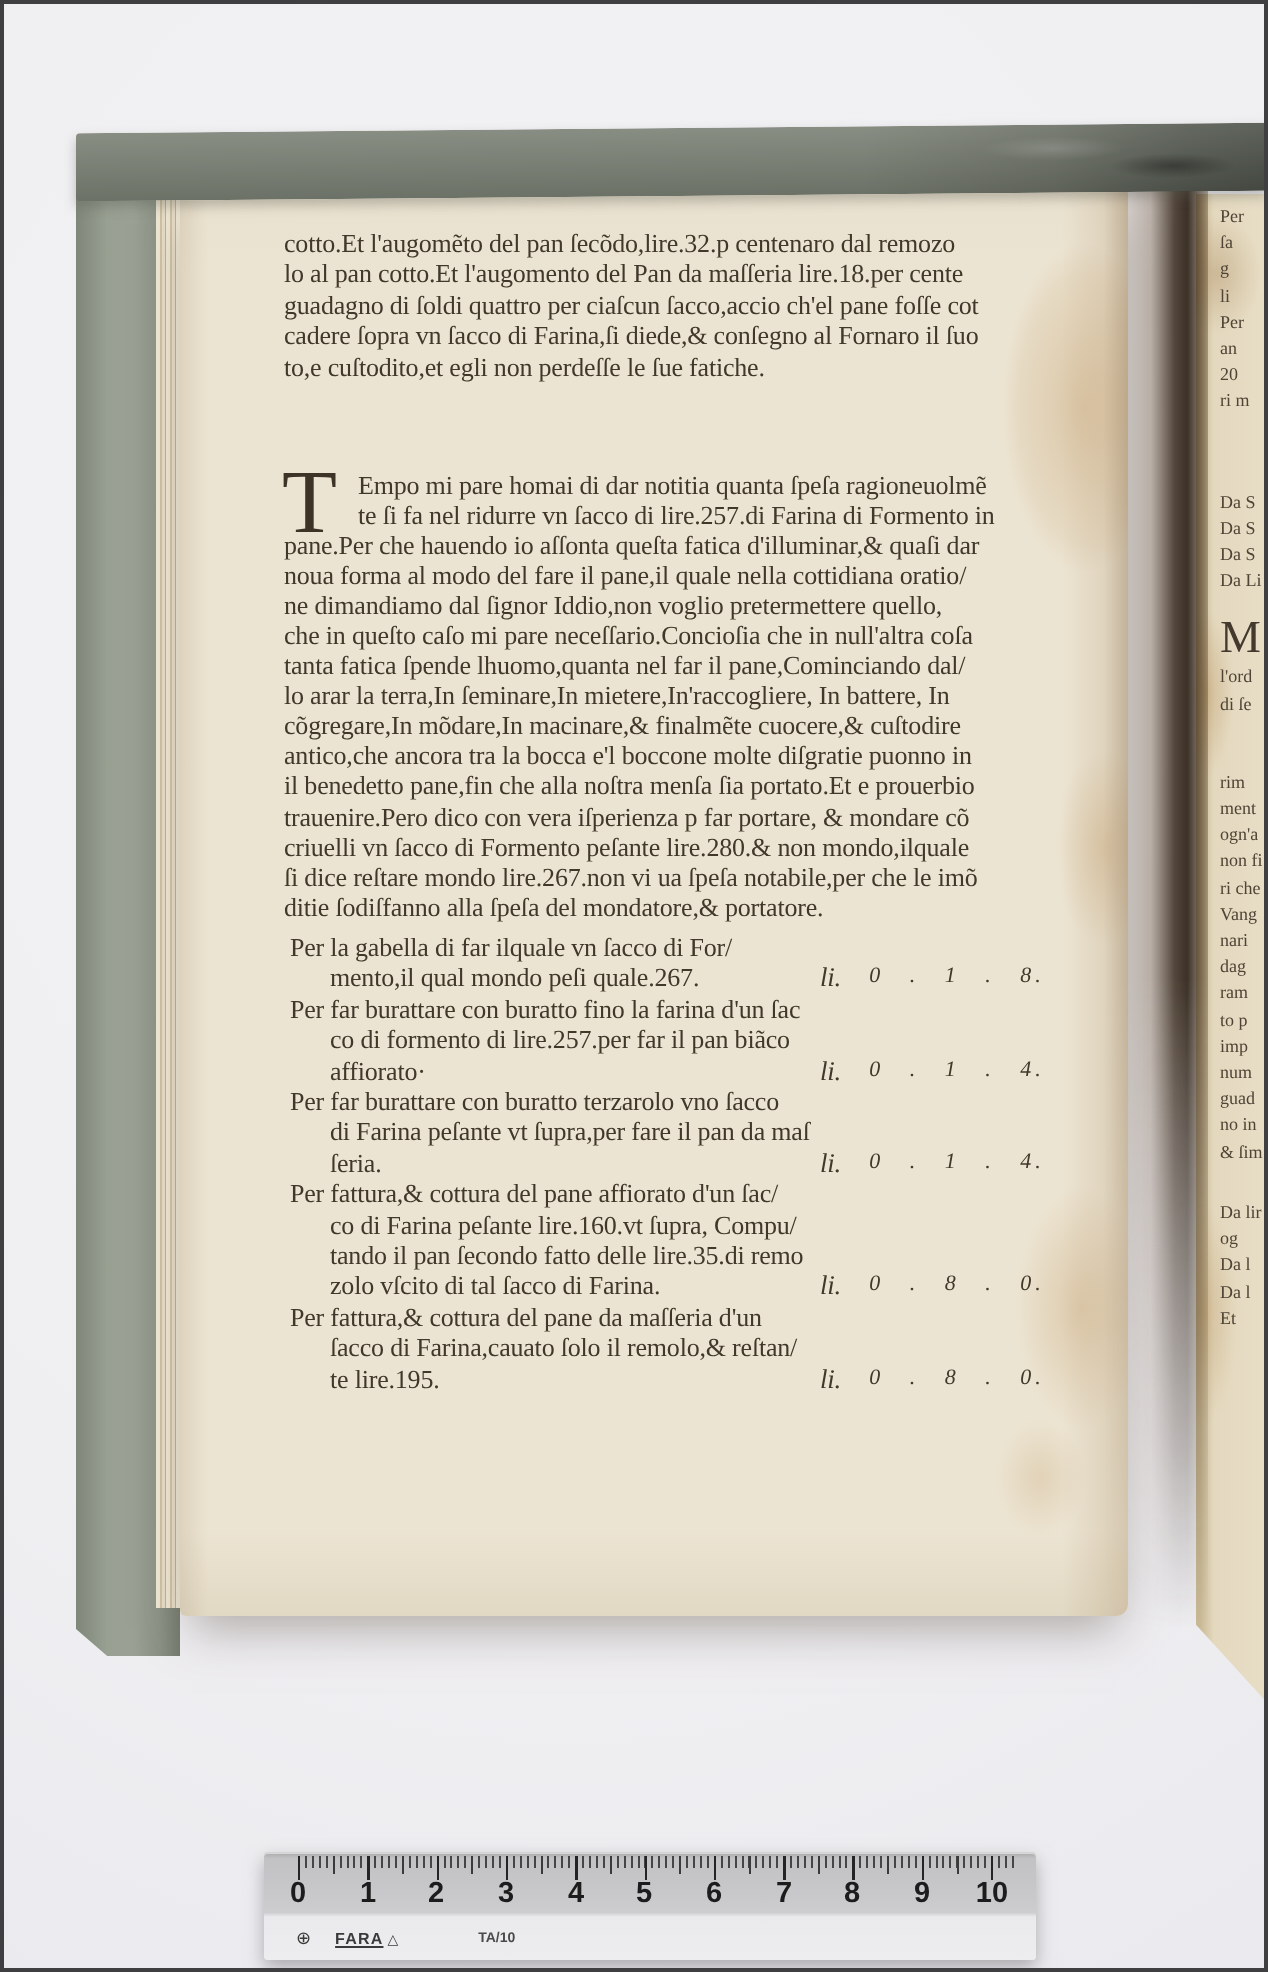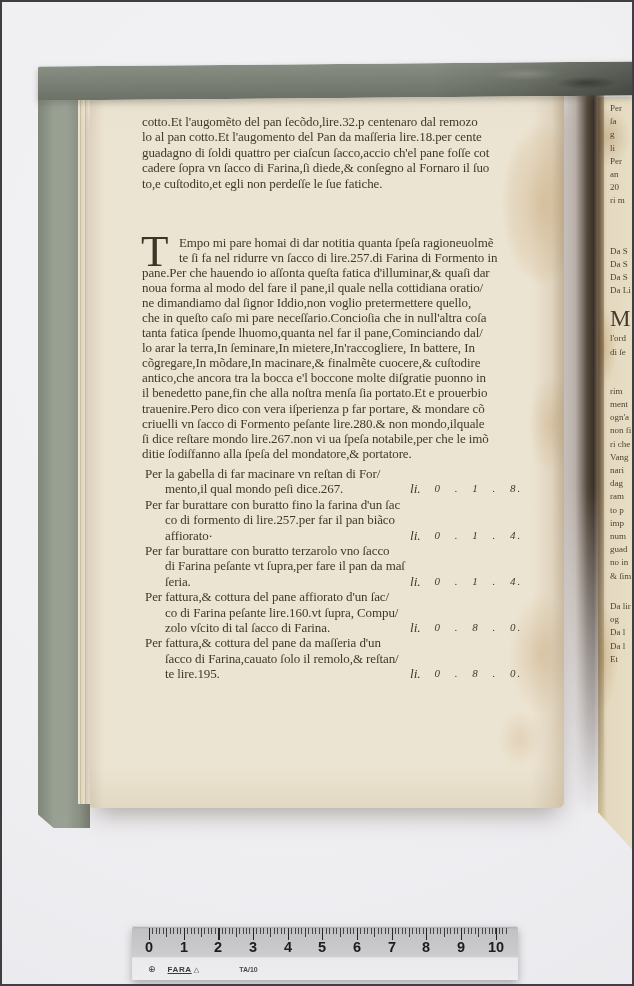--- a/index.html
+++ b/index.html
@@ -145,23 +145,23 @@
               <div class="tl">il benedetto pane,fin che alla noſtra menſa ſia portato.Et e prouerbio</div>
               <div class="tl">trauenire.Pero dico con vera iſperienza p far portare, &amp; mondare cõ</div>
               <div class="tl">criuelli vn ſacco di Formento peſante lire.280.&amp; non mondo,ilquale</div>
               <div class="tl">ſi dice reſtare mondo lire.267.non vi ua ſpeſa notabile,per che le imõ</div>
               <div class="tl">ditie ſodiſfanno alla ſpeſa del mondatore,&amp; portatore.</div>
             </div>
         </div>
 
         <div class="list">
           <div class="item">
-            <div class="tl">Per la gabella di far macinare vn reſtan di For/</div>
-            <div class="tl cont">
-              <span>mento,il qual mondo peſi dice.267.</span>
+            <div class="tl">Per la gabella di far ilquale vn ſacco di For/</div>
+            <div class="tl cont">
+              <span>mento,il qual mondo peſi quale.267.</span>
               <span class="amt">
                   <span class="u">li.</span>
                   <span class="v">0 . 1 . 8.</span>
                 </span>
             </div>
           </div>
           <div class="item">
             <div class="tl">Per far burattare con buratto fino la farina d'un ſac</div>
             <div class="tl cont">co di formento di lire.257.per far il pan biãco</div>
             <div class="tl cont">
@@ -179,20 +179,21 @@
               <span>ſeria.</span>
               <span class="amt">
                   <span class="u">li.</span>
                   <span class="v">0 . 1 . 4.</span>
                 </span>
             </div>
           </div>
           <div class="item">
             <div class="tl">Per fattura,&amp; cottura del pane affiorato d'un ſac/</div>
             <div class="tl cont">co di Farina peſante lire.160.vt ſupra, Compu/</div>
+            <div class="tl cont">tando il pan ſecondo fatto delle lire.35.di remo</div>
             <div class="tl cont">
               <span>zolo vſcito di tal ſacco di Farina.</span>
               <span class="amt">
                   <span class="u">li.</span>
                   <span class="v">0 . 8 . 0.</span>
                 </span>
             </div>
           </div>
           <div class="item">
             <div class="tl">Per fattura,&amp; cottura del pane da maſſeria d'un</div>

